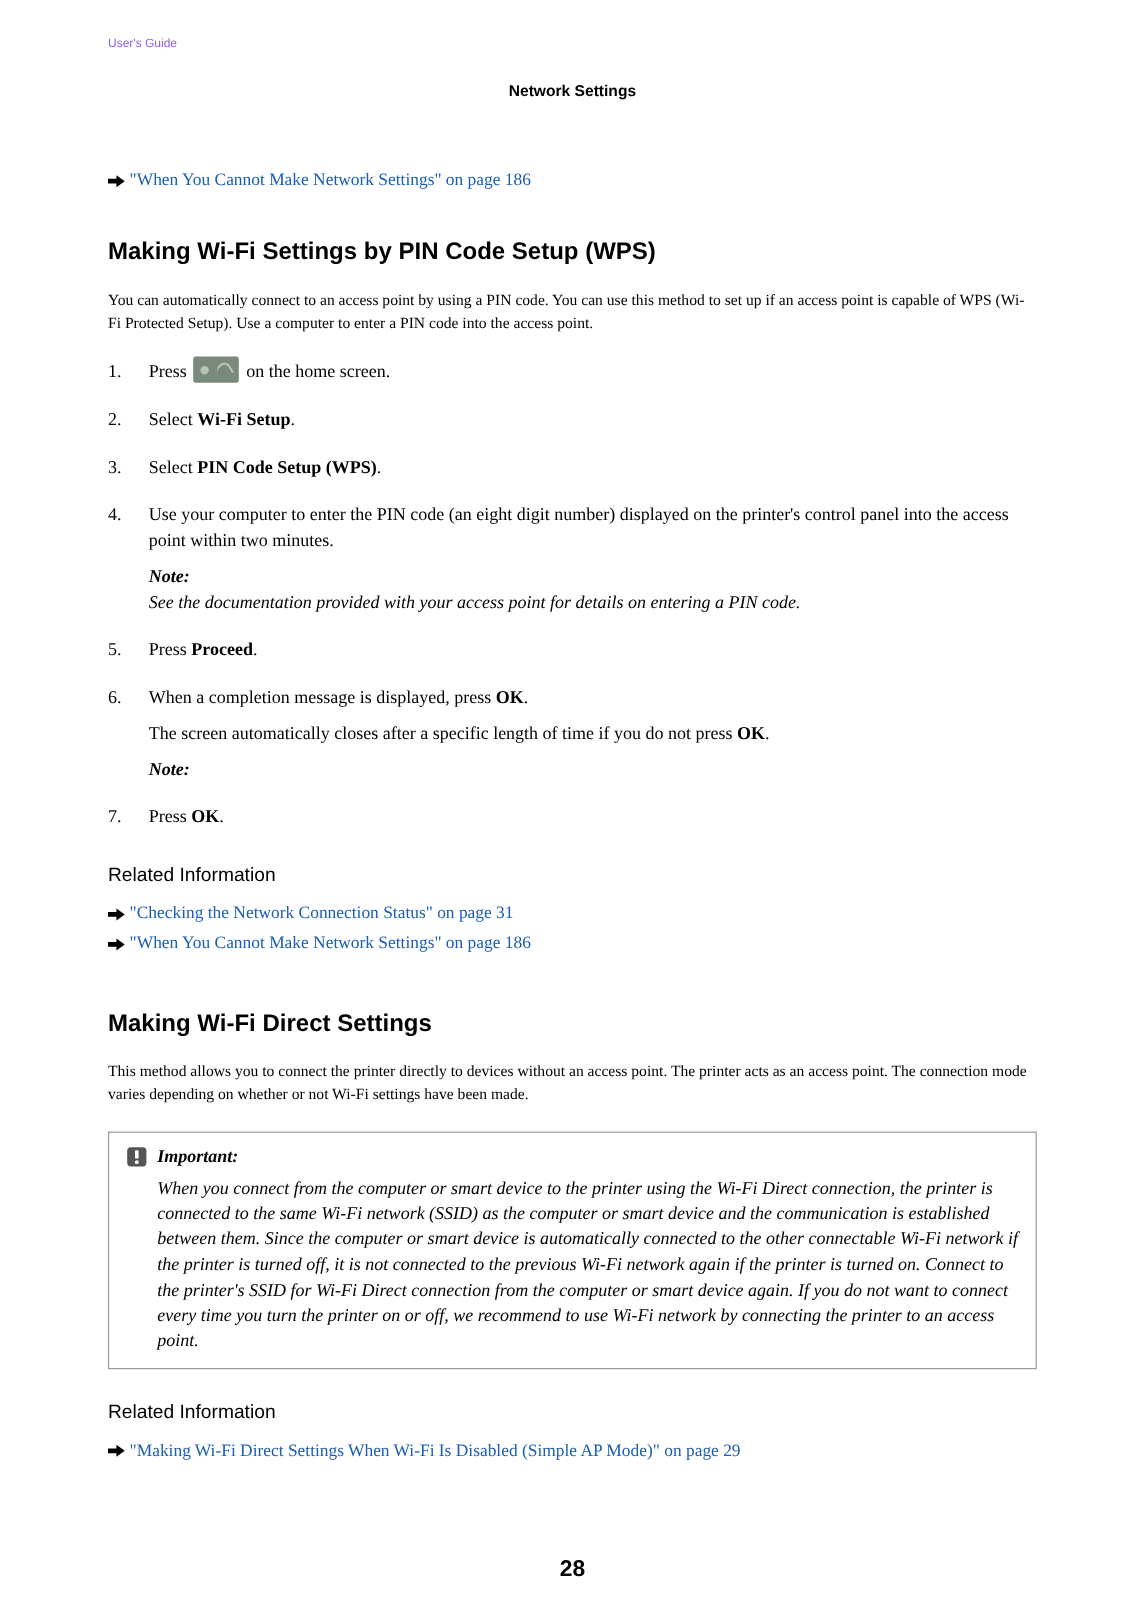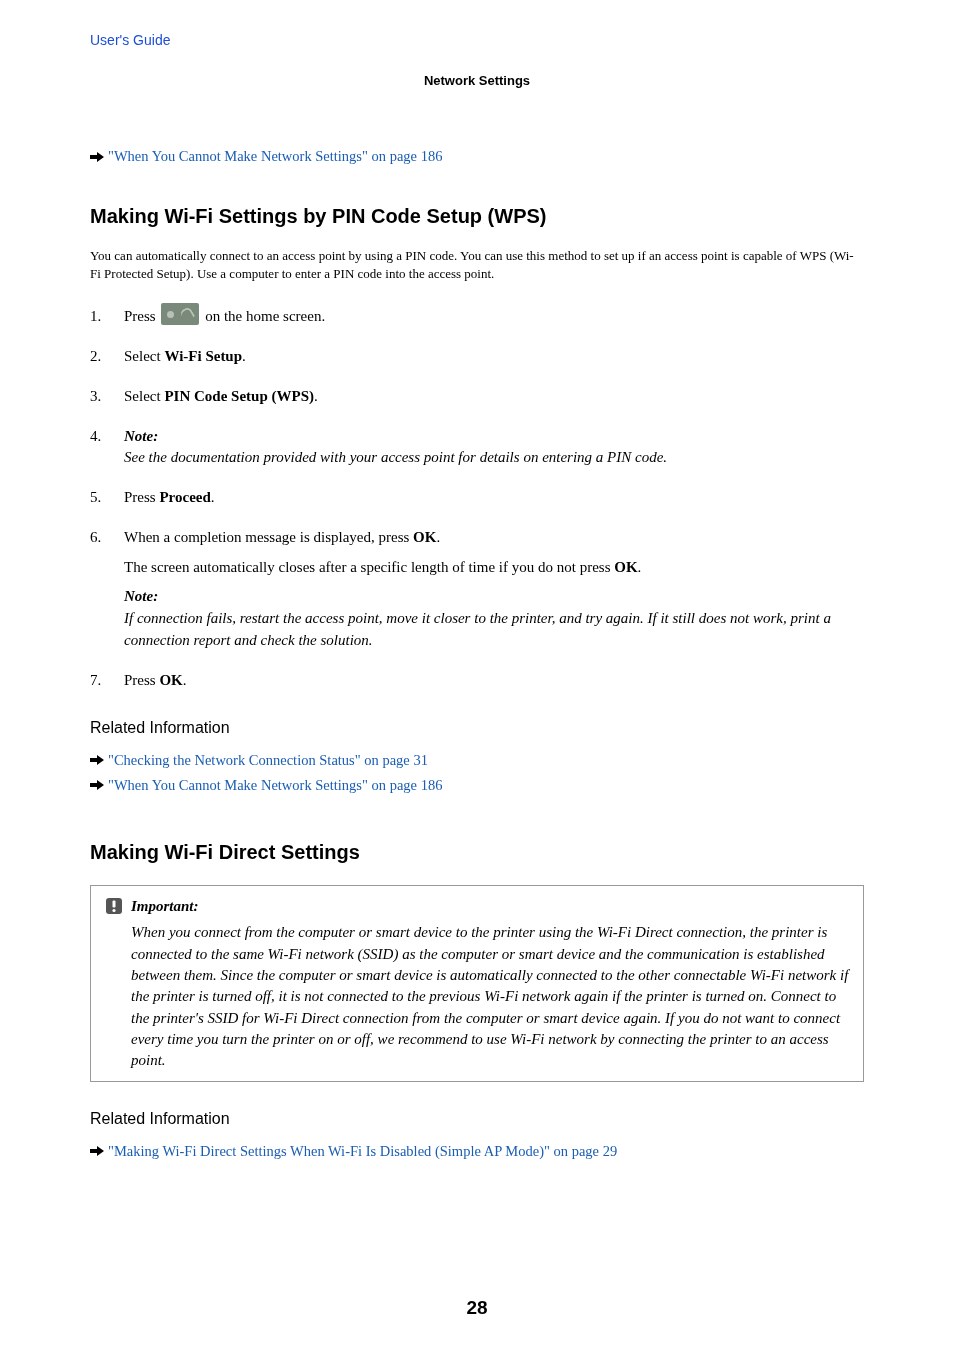--- a/index.html
+++ b/index.html
@@ -8,22 +8,22 @@
       height: 1350px;
       background: #fff;
       font-family: Georgia, 'Times New Roman', serif;
       font-size: 15px;
       color: #000;
       padding: 30px 90px 30px 90px;
       line-height: 1.45;
     }
     .header-left {
       font-family: Arial, Helvetica, sans-serif;
-      font-size: 14px;
-      color: #1d4ed8;
+      font-size: 10px;
+      color: #8b5cf6;
       margin-bottom: 22px;
     }
     .header-center {
       text-align: center;
       font-family: Arial, Helvetica, sans-serif;
       font-weight: bold;
       font-size: 13px;
       color: #000000;
       margin-bottom: 55px;
     }
@@ -197,36 +197,36 @@
   <li>
     <span>Press </span><span class="step-icon"></span><span> on the home screen.</span>
   </li>
   <li>
     <span>Select </span><strong>Wi-Fi Setup</strong><span>.</span>
   </li>
   <li>
     <span>Select </span><strong>PIN Code Setup (WPS)</strong><span>.</span>
   </li>
   <li>
+    <span>Use your computer to enter the PIN code (an eight digit number) displayed on the printer's control panel into the access point within two minutes.</span>
     <div class="note-block">
       <div class="note-label">Note:</div>
       <div class="note-text">See the documentation provided with your access point for details on entering a PIN code.</div>
     </div>
   </li>
   <li>
     <span>Press </span><strong>Proceed</strong><span>.</span>
   </li>
   <li>
     <span>When a completion message is displayed, press </span><strong>OK</strong><span>.</span>
     <div class="sub-body">
       <span>The screen automatically closes after a specific length of time if you do not press </span><strong>OK</strong><span>.</span>
     </div>
     <div class="note-block">
       <div class="note-label">Note:</div>
-      <div class="note-text">If connection fails, restart the access point, move it closer to the printer, and try again. If it still does not work, print a connection report and check the solution.</div>
     </div>
   </li>
   <li>
     <span>Press </span><strong>OK</strong><span>.</span>
   </li>
 </ol>
 
 <div class="related-info-heading">Related Information</div>
 <div class="related-link">
   <svg class="arrow" viewBox="0 0 14 12">
@@ -236,20 +236,21 @@
 </div>
 <div class="related-link">
   <svg class="arrow" viewBox="0 0 14 12">
       <path d="M0 4 L7 4 L7 1 L14 6 L7 11 L7 8 L0 8 Z" fill="#000"></path>
     </svg>
   <span class="link">"When You Cannot Make Network Settings" on page 186</span>
 </div>
 
 <div class="section2">
   <h2>Making Wi-Fi Direct Settings</h2>
+  <p class="body-text">This method allows you to connect the printer directly to devices without an access point. The printer acts as an access point. The connection mode varies depending on whether or not Wi-Fi settings have been made.</p>
 
   <div class="callout-box">
     <div class="callout-header">
       <svg class="important-icon" viewBox="0 0 18 18">
         <rect x="1" y="1" width="16" height="16" rx="3" fill="#555"></rect>
         <rect x="7.5" y="3.5" width="3" height="7" rx="1" fill="#fff"></rect>
         <circle cx="9" cy="13.5" r="1.6" fill="#fff"></circle>
       </svg>
       <span class="important-label">Important:</span>
     </div>

